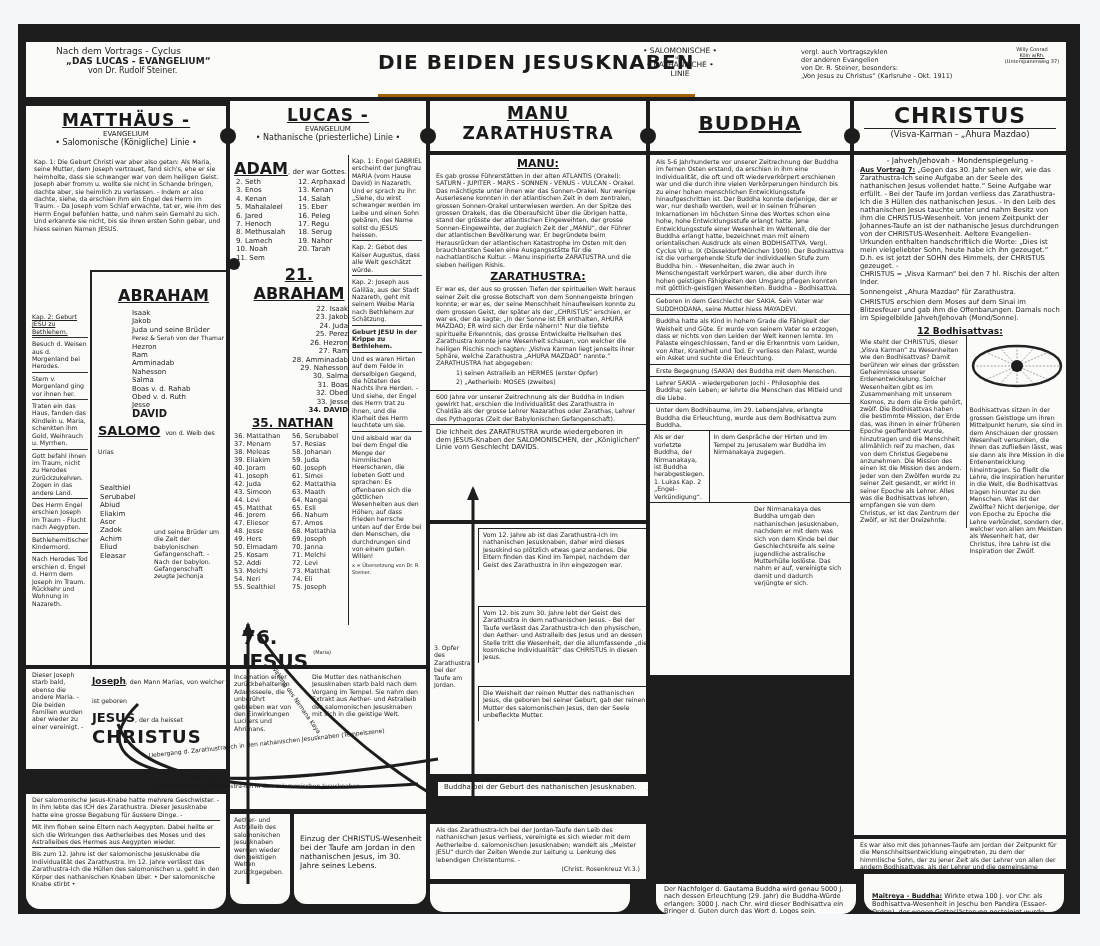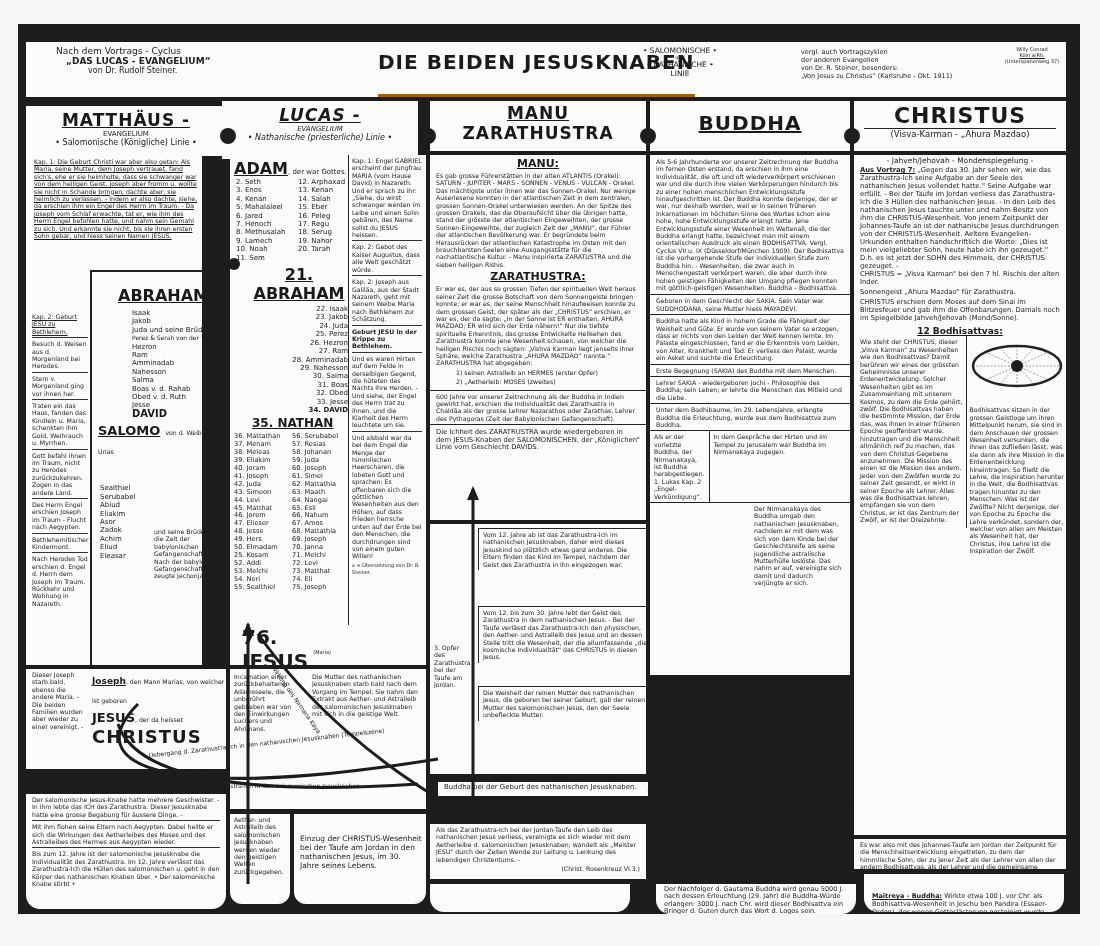--- a/index.html
+++ b/index.html
@@ -47,38 +47,38 @@
       <div class="u">Köln a/Rh.</div>
       <div>(Unterspanenweg 37)</div>
     </div>
   </div>
 
   <div class="panel colhead" style="left:8px;top:82px;width:200px;height:50px;">
     <div class="u" style="font-size:17px;margin-top:4px;">MATTHÄUS -</div>
     <div style="font-size:7px;font-weight:normal;letter-spacing:0;">EVANGELIUM</div>
     <div style="font-size:8px;font-weight:normal;letter-spacing:0;">• Salomonische (Königliche) Linie •</div>
   </div>
-  <div class="panel colhead" style="left:204px;top:77px;width:196px;height:58px;font-style:italic;">
+  <div class="panel colhead" style="left:212px;top:77px;width:196px;height:58px;">
     <div class="u" style="font-size:17px;margin-top:4px;">LUCAS -</div>
     <div style="font-size:7px;font-weight:normal;letter-spacing:0;">EVANGELIUM</div>
     <div style="font-size:8px;font-weight:normal;letter-spacing:0;">• Nathanische (priesterliche) Linie •</div>
   </div>
   <div class="panel colhead" style="left:412px;top:77px;width:216px;height:50px;">
     <div class="u" style="font-size:17px;margin-top:2px;">MANU</div>
     <div style="font-size:17px;">ZARATHUSTRA</div>
   </div>
   <div class="panel colhead" style="left:632px;top:77px;width:200px;height:50px;">
     <div class="u" style="font-size:20px;margin-top:10px;">BUDDHA</div>
   </div>
   <div class="panel colhead" style="left:836px;top:77px;width:212px;height:50px;">
     <div style="font-size:22px;margin-top:2px;">CHRISTUS</div>
     <div style="font-size:8.5px;font-weight:normal;letter-spacing:0;border-top:1px solid #222;margin:0 10px;">(Visva-Karman - „Ahura Mazdao)</div>
   </div>
 
-  <div class="panel" style="left:8px;top:131px;width:176px;height:510px;text-decoration:underline;">
+  <div class="panel" style="left:8px;top:131px;width:200px;height:510px;">
     <div class="t" style="padding:3px 4px 0 8px;"><span>Kap. 1: Die Geburt Christi war aber also getan: Als Maria, seine Mutter, dem Joseph vertrauet, fand sich's, ehe er sie heimholte, dass sie schwanger war von dem heiligen Geist. Joseph aber fromm u. wollte sie nicht in Schande bringen, dachte aber, sie heimlich zu verlassen. - Indem er also dachte, siehe, da erschien ihm ein Engel des Herrn im Traum. - Da Joseph vom Schlaf erwachte, tat er, wie ihm des Herrn Engel befohlen hatte, und nahm sein Gemahl zu sich. Und erkannte sie nicht, bis sie ihren ersten Sohn gebar, und hiess seinen Namen JESUS.</span></div>
     <div class="t" style="position:absolute;left:6px;top:158px;width:56px;">
       <p class="u">Kap. 2: Geburt JESU zu Bethlehem.</p>
       <div class="hr"></div>
         <p>Besuch d. Weisen aus d. Morgenland bei Herodes.</p>
       <div class="hr"></div>
         <p>Stern v. Morgenland ging vor ihnen her.</p>
       <div class="hr"></div>
         <p>Traten ein das Haus, fanden das Kindlein u. Maria, schenkten ihm Gold, Weihrauch u. Myrrhen.</p>
       <div class="hr"></div>

